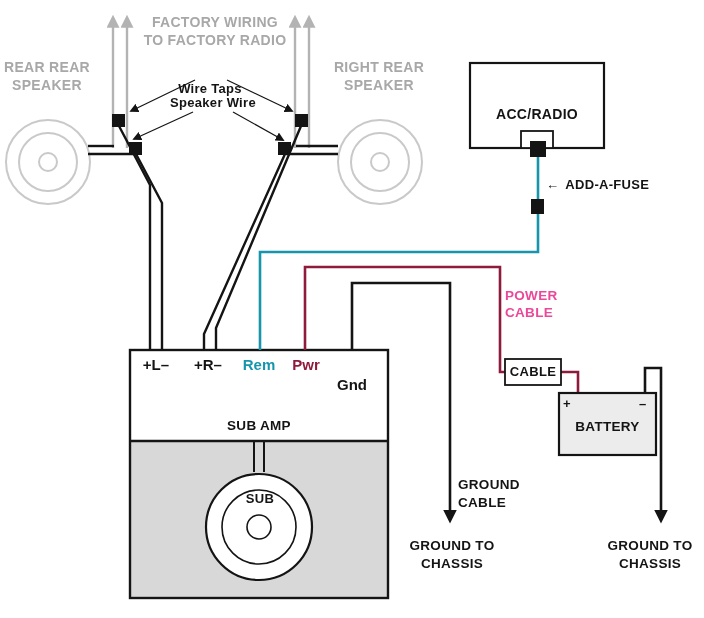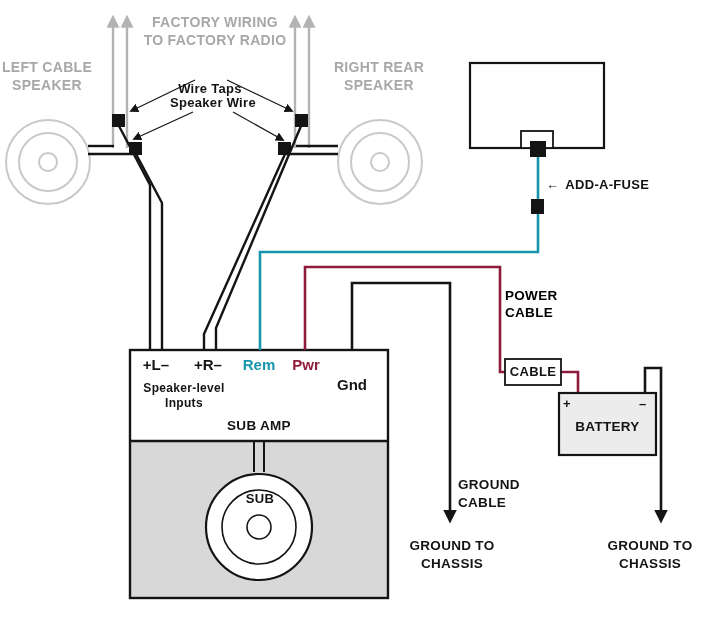--- a/index.html
+++ b/index.html
@@ -148,41 +148,40 @@
       <path d="M227,80 L292,111" marker-end="url(#ah-thin)"></path>
       <path d="M193,112 L134,139" marker-end="url(#ah-thin)"></path>
       <path d="M233,112 L283,140" marker-end="url(#ah-thin)"></path>
     </g>
   </svg>
 
   <div class="lbl gray center pre" id="factory-wiring-label">FACTORY WIRING
 TO FACTORY RADIO</div>
   <div class="lbl center" id="wire-taps-label">Wire Taps</div>
   <div class="lbl center" id="speaker-wire-label">Speaker Wire</div>
-  <div class="lbl gray center pre" id="left-speaker-label">LEFT CABLE
+  <div class="lbl gray center pre" id="left-speaker-label">REAR REAR
 SPEAKER</div>
   <div class="lbl gray center pre" id="right-speaker-label">RIGHT REAR
 SPEAKER</div>
 
+  <div class="lbl center" id="fusebox-slot">ACC/RADIO</div>
   <div class="lbl" id="add-a-fuse">
     <span>←</span>
     <span>ADD-A-FUSE</span>
   </div>
 
-  <div class="lbl pre" id="power-label" style="color: #000000;">POWER
+  <div class="lbl pre" id="power-label" style="color: #ec4899;">POWER
 CABLE</div>
 
   <span class="terminal" id="terminal-0" style="color: rgb(20, 20, 20);">+L–</span>
   <span class="terminal" id="terminal-1" style="color: rgb(20, 20, 20);">+R–</span>
   <span class="terminal" id="terminal-2" style="color: rgb(23, 149, 173);">Rem</span>
   <span class="terminal" id="terminal-3" style="color: rgb(142, 27, 60);">Pwr</span>
   <span class="terminal" id="terminal-4" style="color: rgb(20, 20, 20); margin-top: 20px;">Gnd</span>
 
-  <div class="lbl center pre" id="inputs-label">Speaker-level
-Inputs</div>
   <div class="lbl center" id="sub-amp-label">SUB AMP</div>
   <div class="lbl center" id="sub-label">SUB</div>
 
   <div class="lbl center" id="fuse-label">CABLE</div>
   <span class="lbl" id="battery-plus">+</span>
   <span class="lbl" id="battery-minus">–</span>
   <div class="lbl center" id="battery-label">BATTERY</div>
 
   <div class="lbl pre" id="ground-cable-label">GROUND
 CABLE</div>

